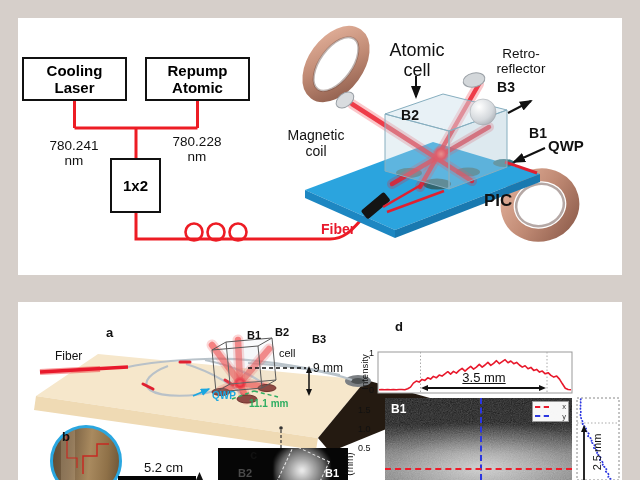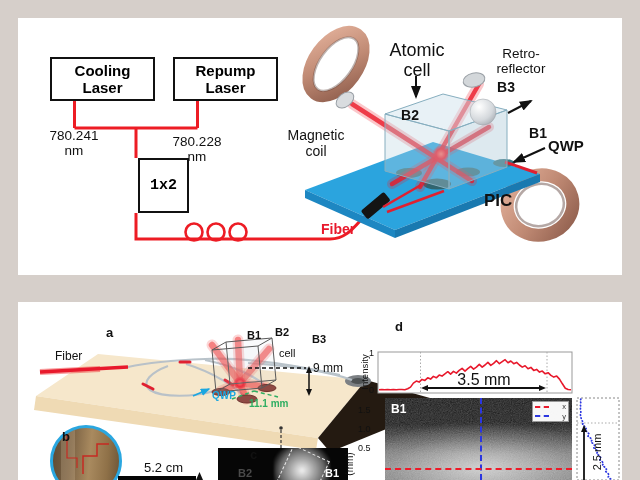--- a/index.html
+++ b/index.html
@@ -10,21 +10,21 @@
   .panel.bot{left:18px;top:302px;width:604px;height:178px;}
   svg.art{position:absolute;left:0;top:0;width:640px;height:480px;z-index:1;}
   .img{position:absolute;z-index:2;overflow:hidden;}
   .lbl{position:absolute;color:#111;white-space:pre-line;line-height:1.12;z-index:5;}
   .cen{transform:translateX(-50%);text-align:center;}
   .b{font-weight:bold;margin-left:44px;}
   .red{color:#e8192c;}
   .cyan{color:#1ba7e0;}
   .green{color:#2fae62;}
   .box{position:absolute;border:2px solid #111;background:#fff;display:flex;align-items:center;
-       justify-content:center;text-align:center;font-weight:bold;z-index:5;white-space:pre-line;line-height:1.15;margin-left:28px;}
+       justify-content:center;text-align:center;font-weight:bold;z-index:5;white-space:pre-line;line-height:1.15;}
   .rot{transform:translate(-50%,-50%) rotate(-90deg);transform-origin:center;white-space:nowrap;}
   
   .bcircle{left:50px;top:425px;width:66px;height:66px;border:3px solid #2aa7e0;border-radius:50%;
            background:linear-gradient(95deg,#5e4a33 0%,#7b6244 28%,#a98a5f 55%,#8f7148 80%,#6b5436 100%);}
   .bstrip{left:118px;top:476px;width:78px;height:4px;background:#050505;}
   
   .cimg{left:218px;top:448px;width:130px;height:32px;background:#060606;}
   .crect{position:absolute;left:64px;top:3px;width:38px;height:44px;border:1.5px dashed #e8e8e8;
          transform:rotate(25deg);}
   .cblob{position:absolute;left:56px;top:-4px;width:56px;height:44px;filter:blur(1px);
@@ -273,26 +273,26 @@
       <div class="lrow">
           <span class="ldash blue"></span>
           <span>y</span>
         </div>
     </div>
   </div>
 
   <div class="box" style="left:22px;top:57px;width:101px;height:40px;font-size:15px;">Cooling
 Laser</div>
   <div class="box" style="left:145px;top:57px;width:101px;height:40px;font-size:15px;">Repump
-Laser</div>
-  <div class="lbl cen" style="left:74px;top:128px;font-size:13.5px;">780.241
+Atomic</div>
+  <div class="lbl cen" style="left:74px;top:138px;font-size:13.5px;">780.241
 nm</div>
   <div class="lbl cen" style="left:197px;top:134px;font-size:13.5px;">780.228
 nm</div>
-  <div class="box" style="left:110px;top:158px;width:47px;height:51px;font-size:15px;font-family:Liberation Mono, monospace;">1x2</div>
+  <div class="box" style="left:110px;top:158px;width:47px;height:51px;font-size:15px;">1x2</div>
   <div class="lbl b red" style="left:277px;top:222px;font-size:14px;">Fiber</div>
   <div class="lbl cen" style="left:316px;top:128px;font-size:14px;">Magnetic
 coil</div>
   <div class="lbl cen" style="left:417px;top:40px;font-size:18px;">Atomic
 cell</div>
   <div class="lbl cen" style="left:521px;top:46px;font-size:13.5px;">Retro-
 reflector</div>
   <div class="lbl cen b" style="left:462px;top:80px;font-size:14px;">B3</div>
   <div class="lbl cen b" style="left:366px;top:108px;font-size:14px;">B2</div>
   <div class="lbl cen b" style="left:494px;top:126px;font-size:14px;">B1</div>
@@ -311,21 +311,21 @@
 
   <div class="lbl b" style="left:18px;top:430px;font-size:13px;">b</div>
   <div class="lbl" style="left:144px;top:461px;font-size:13px;">5.2 cm</div>
 
   <div class="lbl b" style="left:206px;top:448px;font-size:13px;">c</div>
 
   <div class="lbl b" style="left:351px;top:320px;font-size:13px;">d</div>
   <div class="lbl rot" style="left:365px;top:372px;font-size:9.5px;">Intensity</div>
   <div class="lbl" style="left:369px;top:348px;font-size:9px;">1</div>
   <div class="lbl" style="left:369px;top:385px;font-size:9px;">0</div>
-  <div class="lbl cen" style="left:484px;top:371px;font-size:16px;">3.5 mm</div>
+  <div class="lbl cen" style="left:484px;top:371px;font-size:13px;text-decoration:underline;">3.5 mm</div>
   <div class="lbl" style="left:358px;top:405px;font-size:9px;">1.5</div>
   <div class="lbl" style="left:358px;top:424px;font-size:9px;">1.0</div>
   <div class="lbl" style="left:358px;top:443px;font-size:9px;">0.5</div>
   <div class="lbl" style="left:358px;top:462px;font-size:9px;margin-top:23px;">0.0</div>
   <div class="lbl rot" style="left:350px;top:464px;font-size:10px;">(mm)</div>
   <div class="lbl rot" style="left:597px;top:452px;font-size:11px;">2.5 mm</div>
 
 </div>
 
 </body></html>

